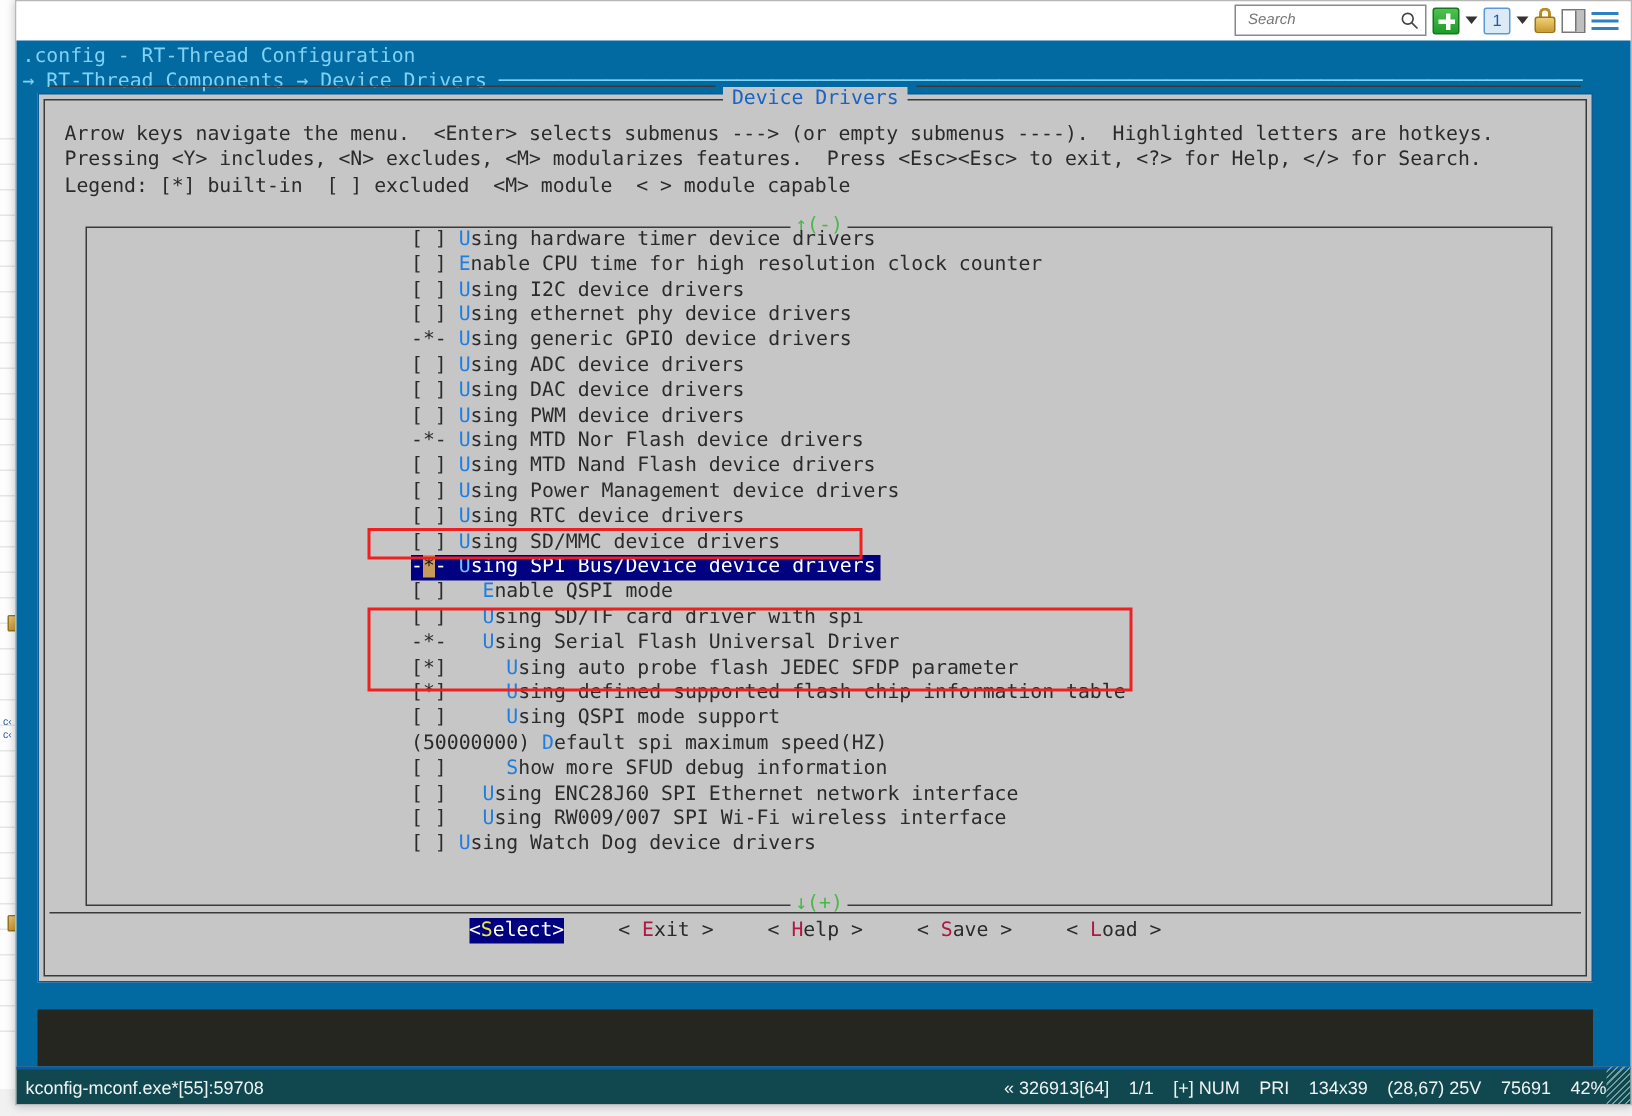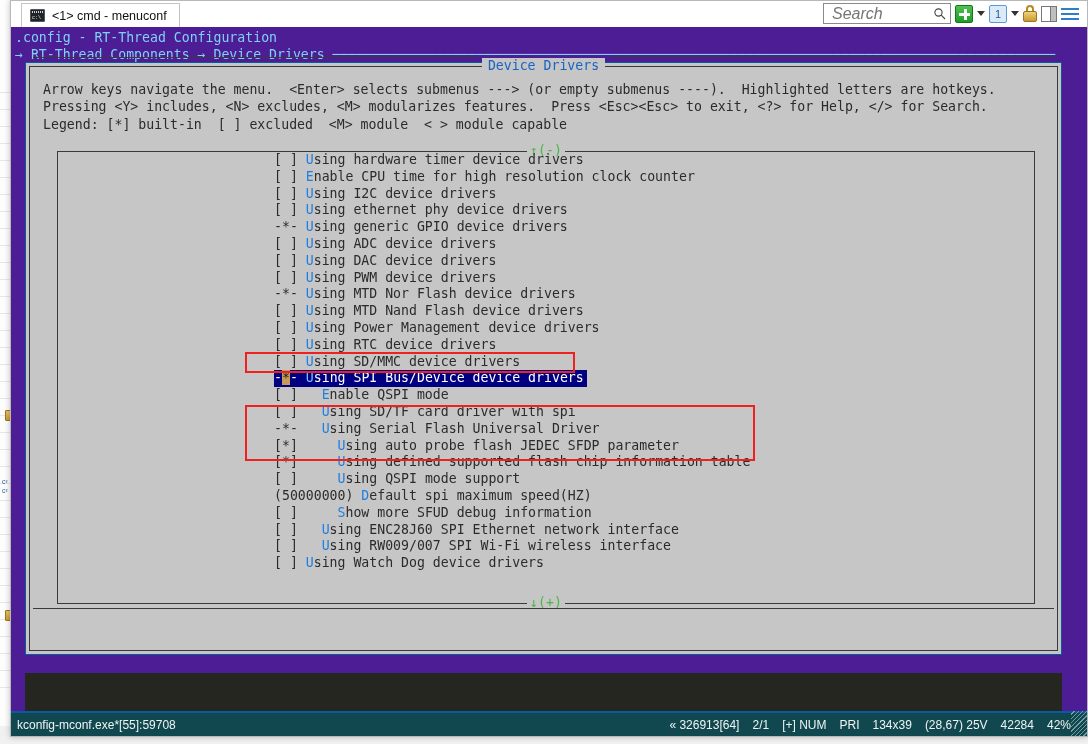--- a/index.html
+++ b/index.html
@@ -103,21 +103,21 @@
   #toolbar {
     position: absolute; right: 8px; top: 2px;
     display: flex; align-items: center; gap: 4px;
   }
   #searchbox {
     width: 128px; height: 21px; border: 1px solid #8a8a8a; background: #fff;
     display: flex; align-items: center; padding: 0 4px 0 6px;
   }
   #searchbox input {
     border: none; outline: none; width: 100%; height: 100%;
-    font-size: 16px; font-style: italic; color: #7a7a7a;
+    font-size: 10px; font-style: italic; color: #7a7a7a;
     font-family: "Liberation Sans", sans-serif; background: transparent;
   }
   .tb-ico { display: flex; align-items: center; justify-content: center; }
   .plusbtn {
     width: 18px; height: 18px; background: linear-gradient(#4ec24e,#1f9c28);
     border: 1px solid #17761d; border-radius: 2px; position: relative;
   }
   .plusbtn::before, .plusbtn::after {
     content:""; position:absolute; background:#fff;
   }
@@ -144,21 +144,21 @@
   }
   .panelico::before {
     content:""; position:absolute; right:0; top:0; width:5px; height:14px; background:#bfbfbf;
     border-left:1px solid #777;
   }
   .hamb { width:18px; display:flex; flex-direction:column; gap:3px; }
   .hamb span { display:block; height:2px; background:#2f7fc4; }
 
   
   #console {
-    flex: 1; background: #4c1d95; position: relative; overflow: hidden;
+    flex: 1; background: #0369a1; position: relative; overflow: hidden;
     font-family: "DejaVu Sans Mono", "Liberation Mono", monospace;
     font-size: 13.2px;
     line-height: 16.8px;
   }
   #crumbs {
     position: absolute; left: 4px; top: 2px; color: #7fd2f5; white-space: pre;
     line-height: 17px;
   }
 
   #dialog {
@@ -287,24 +287,20 @@
     <div class="bg-lockicon" style="top: 410px;"></div>
     <div class="bg-lockicon" style="top: 610px;"></div>
     <div class="bg-scrap" style="top: 478px;">c‹</div>
     <div class="bg-scrap" style="top: 487px;">c‹</div>
   </div>
 
 <div id="win">
 
 
   <div id="tabstrip">
-    <div id="tab">
-      <span class="tabicon"></span>
-      <span>&lt;1&gt; cmd - menuconf</span>
-    </div>
 
     <div id="toolbar">
       <div id="searchbox">
         <input type="text" placeholder="Search" style="">
         <span class="tb-ico">
           <svg width="13" height="13" viewBox="0 0 13 13">
             <circle cx="5.5" cy="5.5" r="3.6" fill="none" stroke="#444" stroke-width="1.1"></circle>
             <line x1="8.2" y1="8.2" x2="12" y2="12" stroke="#444" stroke-width="1.1"></line>
           </svg>
         </span>
@@ -347,35 +343,36 @@
           <div class="scrollmark" id="scroll-up">
             <span>↑(-)</span>
           </div>
           <div id="menulist"><div class="mrow">[ ] <span class="hk">U</span>sing hardware timer device drivers</div><div class="mrow">[ ] <span class="hk">E</span>nable CPU time for high resolution clock counter</div><div class="mrow">[ ] <span class="hk">U</span>sing I2C device drivers</div><div class="mrow">[ ] <span class="hk">U</span>sing ethernet phy device drivers</div><div class="mrow">-*- <span class="hk">U</span>sing generic GPIO device drivers</div><div class="mrow">[ ] <span class="hk">U</span>sing ADC device drivers</div><div class="mrow">[ ] <span class="hk">U</span>sing DAC device drivers</div><div class="mrow">[ ] <span class="hk">U</span>sing PWM device drivers</div><div class="mrow">-*- <span class="hk">U</span>sing MTD Nor Flash device drivers</div><div class="mrow">[ ] <span class="hk">U</span>sing MTD Nand Flash device drivers</div><div class="mrow">[ ] <span class="hk">U</span>sing Power Management device drivers</div><div class="mrow">[ ] <span class="hk">U</span>sing RTC device drivers</div><div class="mrow">[ ] <span class="hk">U</span>sing SD/MMC device drivers</div><div class="selwrap"><span class="mrow sel" style="padding-left: 0px;">-<span class="cur">*</span>- <span class="hk">U</span>sing SPI Bus/Device device drivers</span></div><div class="mrow">[ ]   <span class="hk">E</span>nable QSPI mode</div><div class="mrow">[ ]   <span class="hk">U</span>sing SD/TF card driver with spi</div><div class="mrow">-*-   <span class="hk">U</span>sing Serial Flash Universal Driver</div><div class="mrow">[*]     <span class="hk">U</span>sing auto probe flash JEDEC SFDP parameter</div><div class="mrow">[*]     <span class="hk">U</span>sing defined supported flash chip information table</div><div class="mrow">[ ]     <span class="hk">U</span>sing QSPI mode support</div><div class="mrow">(50000000) <span class="hk">D</span>efault spi maximum speed(HZ)</div><div class="mrow">[ ]     <span class="hk">S</span>how more SFUD debug information</div><div class="mrow">[ ]   <span class="hk">U</span>sing ENC28J60 SPI Ethernet network interface</div><div class="mrow">[ ]   <span class="hk">U</span>sing RW009/007 SPI Wi-Fi wireless interface</div><div class="mrow">[ ] <span class="hk">U</span>sing Watch Dog device drivers</div></div>
           <div class="scrollmark" id="scroll-dn">
             <span>↓(+)</span>
           </div>
         </div>
 
         <div class="bsep"></div>
+        <div id="btnrow"><span class="btn primary">&lt;<span class="hk">S</span>elect&gt;</span><span class="btn">&lt; <span class="hk">E</span>xit &gt;</span><span class="btn">&lt; <span class="hk">H</span>elp &gt;</span><span class="btn">&lt; <span class="hk">S</span>ave &gt;</span><span class="btn">&lt; <span class="hk">L</span>oad &gt;</span></div>
       </div>
     </div>
 
     <div id="console-blank"></div>
   <div class="redbox" style="left: 234px; top: 325px; width: 330px; height: 21px; border-color: rgb(239, 32, 32);"></div>
       <div class="redbox" style="left: 234px; top: 378px; width: 510px; height: 56px; border-color: rgb(239, 32, 32);"></div>
     </div>
 
   <div id="statusbar">
     <div id="status-left">kconfig-mconf.exe*[55]:59708</div>
     <div id="status-right">
         <span>« 326913[64]</span>
-        <span>2/1</span>
+        <span>1/1</span>
         <span>[+] NUM</span>
         <span>PRI</span>
         <span>134x39</span>
         <span>(28,67) 25V</span>
-        <span>42284</span>
+        <span>75691</span>
         <span>42%</span>
       </div>
     <div id="grip"></div>
   </div>
 </div>
 
 </body></html>

